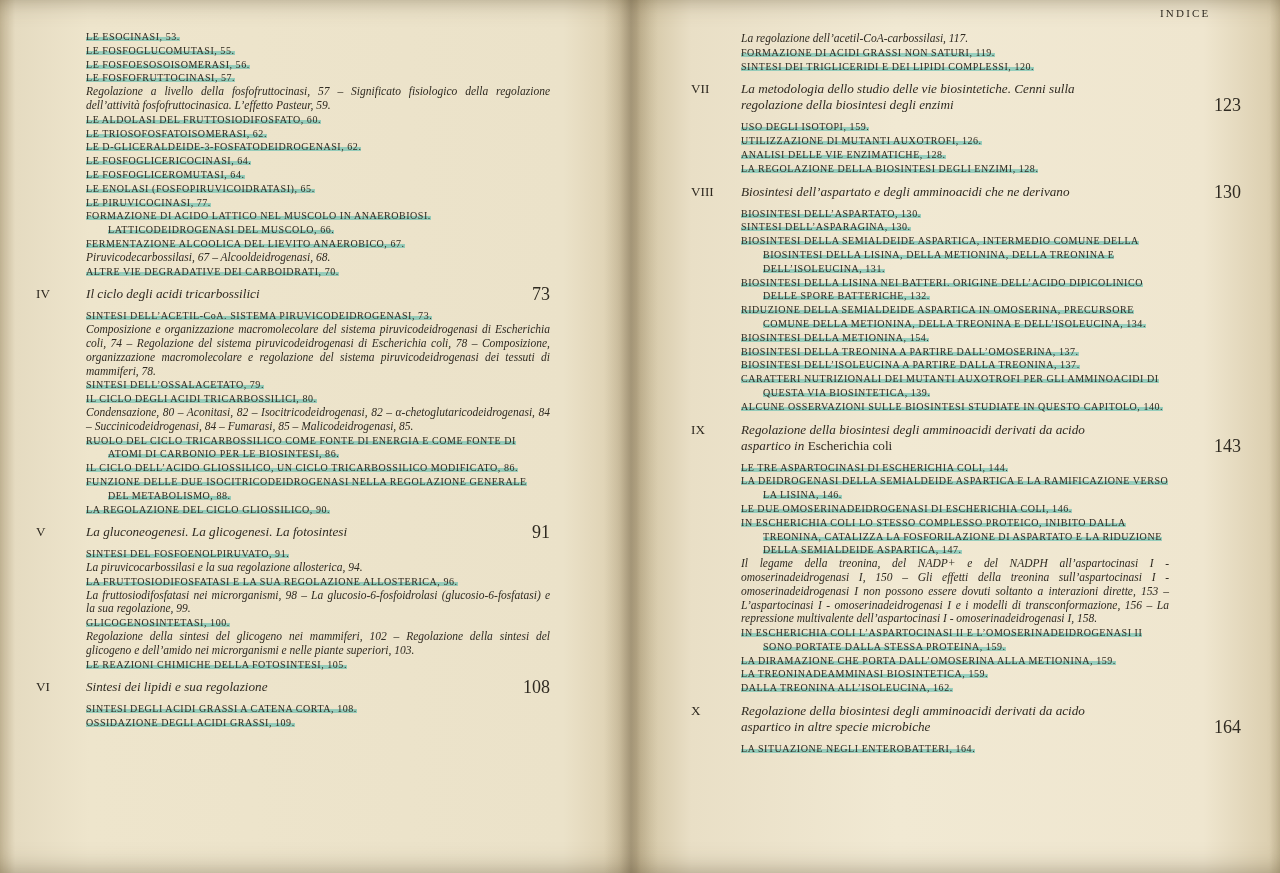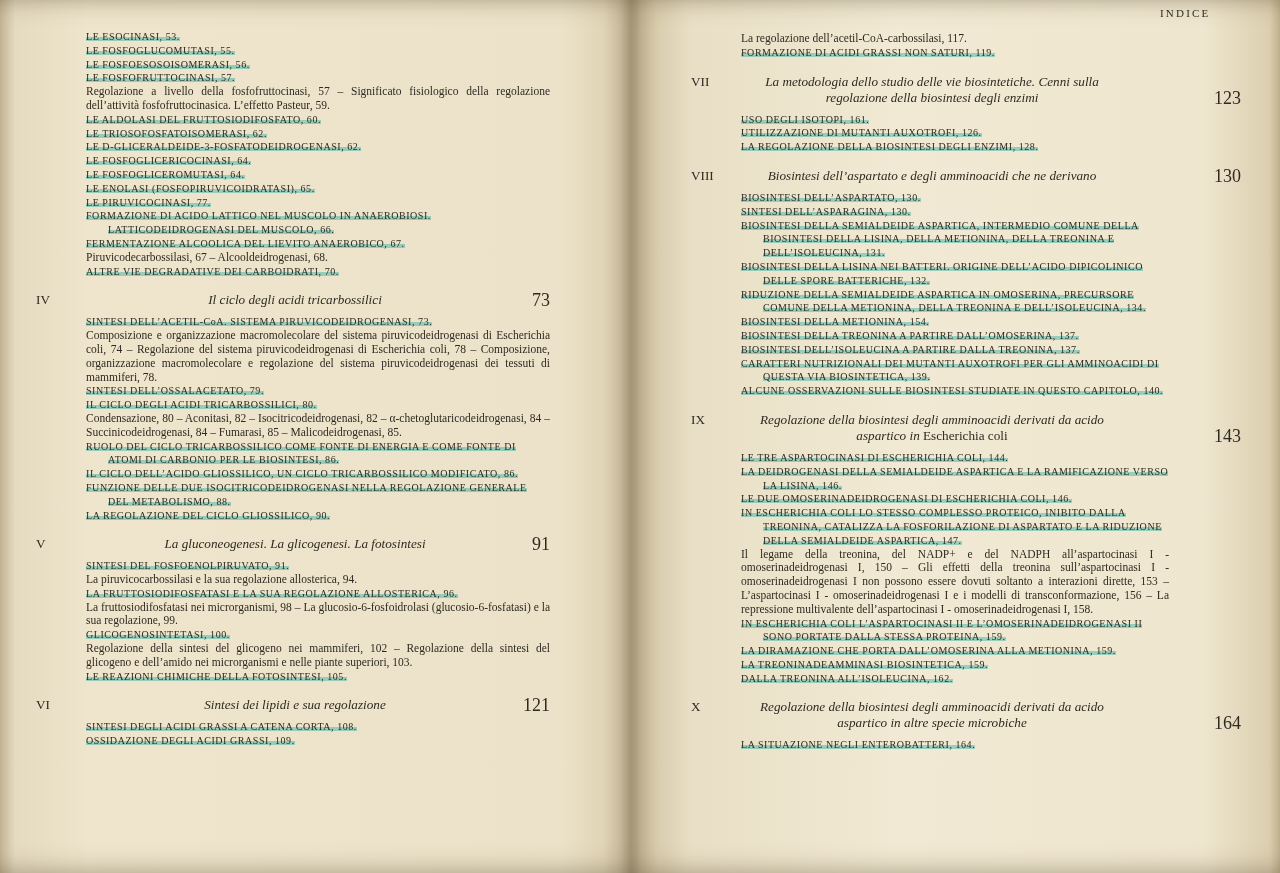--- a/index.html
+++ b/index.html
@@ -35,35 +35,35 @@
   }
   .col { position: absolute; }
   #col-left  { left: 86px;  top: 30px; width: 464px; }
   #col-right { left: 741px; top: 32px; width: 428px; }
 
   .entry.caps {
     font-size: 10px; line-height: 13.8px; letter-spacing: .55px;
     padding-left: 22px; text-indent: -22px;
   }
   .entry.plain {
-    font-size: 11.5px; line-height: 13.8px; text-align: justify;
+    font-size: 11.5px; line-height: 13.8px; text-align: justify; font-style: italic;
   }
   .hl {
     background-image: linear-gradient(to bottom,
       transparent 50%, var(--hl-a, rgba(63,180,168,.5)) 53%,
       var(--hl-b, rgba(63,180,168,.5)) 95%, transparent 95%);
     margin-top: 41px;
   }
   .chapter {
     position: relative;
-    margin: 14px 0 7px;
+    margin: 8px 0 7px;
     font-size: 13.2px; line-height: 16px;
   }
   .ch-num { position: absolute; left: -50px; top: 0; font-style: normal; }
-  .ch-title { display: block; padding-right: 46px; text-align: center; }
+  .ch-title { display: block; padding-right: 46px; }
   .ch-title em { font-style: italic; }
   .ch-title .roman { font-style: normal; }
   .ch-page { position: absolute; right: 0; bottom: 0; font-size: 18px; }
   #col-right .ch-page { right: -72px; }
 </style>
 </head>
 <body>
 
 <div class="book">
   <div class="page page-left">
@@ -106,38 +106,40 @@
         <div class="entry caps"><span class="hl">SINTESI DEL FOSFOENOLPIRUVATO, 91.</span></div>
         <div class="entry plain"><span>La piruvicocarbossilasi e la sua regolazione allosterica, 94.</span></div>
         <div class="entry caps"><span class="hl">LA FRUTTOSIODIFOSFATASI E LA SUA REGOLAZIONE ALLOSTERICA, 96.</span></div>
         <div class="entry plain"><span>La fruttosiodifosfatasi nei microrganismi, 98 – La glucosio-6-fosfoidrolasi (glucosio-6-fosfatasi) e la sua regolazione, 99.</span></div>
         <div class="entry caps"><span class="hl">GLICOGENOSINTETASI, 100.</span></div>
         <div class="entry plain"><span>Regolazione della sintesi del glicogeno nei mammiferi, 102 – Regolazione della sintesi del glicogeno e dell’amido nei microrganismi e nelle piante superiori, 103.</span></div>
         <div class="entry caps"><span class="hl">LE REAZIONI CHIMICHE DELLA FOTOSINTESI, 105.</span></div>
         <div class="chapter">
           <span class="ch-num">VI</span>
           <span class="ch-title"><em>Sintesi dei lipidi e sua regolazione</em></span>
-          <span class="ch-page">121</span>
+          <span class="ch-page">108</span>
         </div>
         <div class="entry caps"><span class="hl">SINTESI DEGLI ACIDI GRASSI A CATENA CORTA, 108.</span></div>
         <div class="entry caps"><span class="hl">OSSIDAZIONE DEGLI ACIDI GRASSI, 109.</span></div>
       </div>
   </div>
   <div class="page page-right">
     <div class="running-head">INDICE</div>
     <div class="col" id="col-right">
         <div class="entry plain"><span>La regolazione dell’acetil-CoA-carbossilasi, 117.</span></div>
         <div class="entry caps"><span class="hl">FORMAZIONE DI ACIDI GRASSI NON SATURI, 119.</span></div>
+        <div class="entry caps"><span class="hl">SINTESI DEI TRIGLICERIDI E DEI LIPIDI COMPLESSI, 120.</span></div>
         <div class="chapter">
           <span class="ch-num">VII</span>
           <span class="ch-title"><em>La metodologia dello studio delle vie biosintetiche. Cenni sulla regolazione della biosintesi degli enzimi</em></span>
           <span class="ch-page">123</span>
         </div>
-        <div class="entry caps"><span class="hl">USO DEGLI ISOTOPI, 161.</span></div>
+        <div class="entry caps"><span class="hl">USO DEGLI ISOTOPI, 159.</span></div>
         <div class="entry caps"><span class="hl">UTILIZZAZIONE DI MUTANTI AUXOTROFI, 126.</span></div>
+        <div class="entry caps"><span class="hl">ANALISI DELLE VIE ENZIMATICHE, 128.</span></div>
         <div class="entry caps"><span class="hl">LA REGOLAZIONE DELLA BIOSINTESI DEGLI ENZIMI, 128.</span></div>
         <div class="chapter">
           <span class="ch-num">VIII</span>
           <span class="ch-title"><em>Biosintesi dell’aspartato e degli amminoacidi che ne derivano</em></span>
           <span class="ch-page">130</span>
         </div>
         <div class="entry caps"><span class="hl">BIOSINTESI DELL’ASPARTATO, 130.</span></div>
         <div class="entry caps"><span class="hl">SINTESI DELL’ASPARAGINA, 130.</span></div>
         <div class="entry caps"><span class="hl">BIOSINTESI DELLA SEMIALDEIDE ASPARTICA, INTERMEDIO COMUNE DELLA BIOSINTESI DELLA LISINA, DELLA METIONINA, DELLA TREONINA E DELL’ISOLEUCINA, 131.</span></div>
         <div class="entry caps"><span class="hl">BIOSINTESI DELLA LISINA NEI BATTERI. ORIGINE DELL’ACIDO DIPICOLINICO DELLE SPORE BATTERICHE, 132.</span></div>

